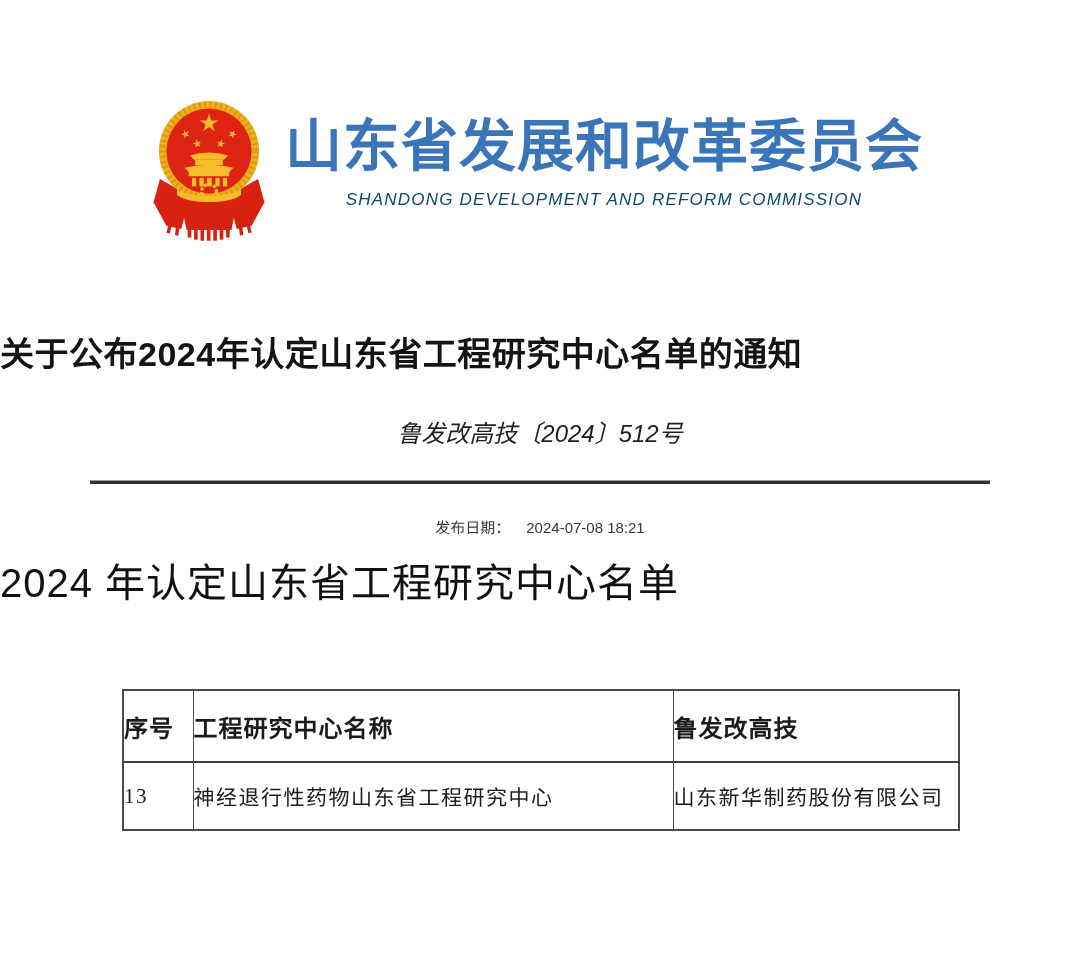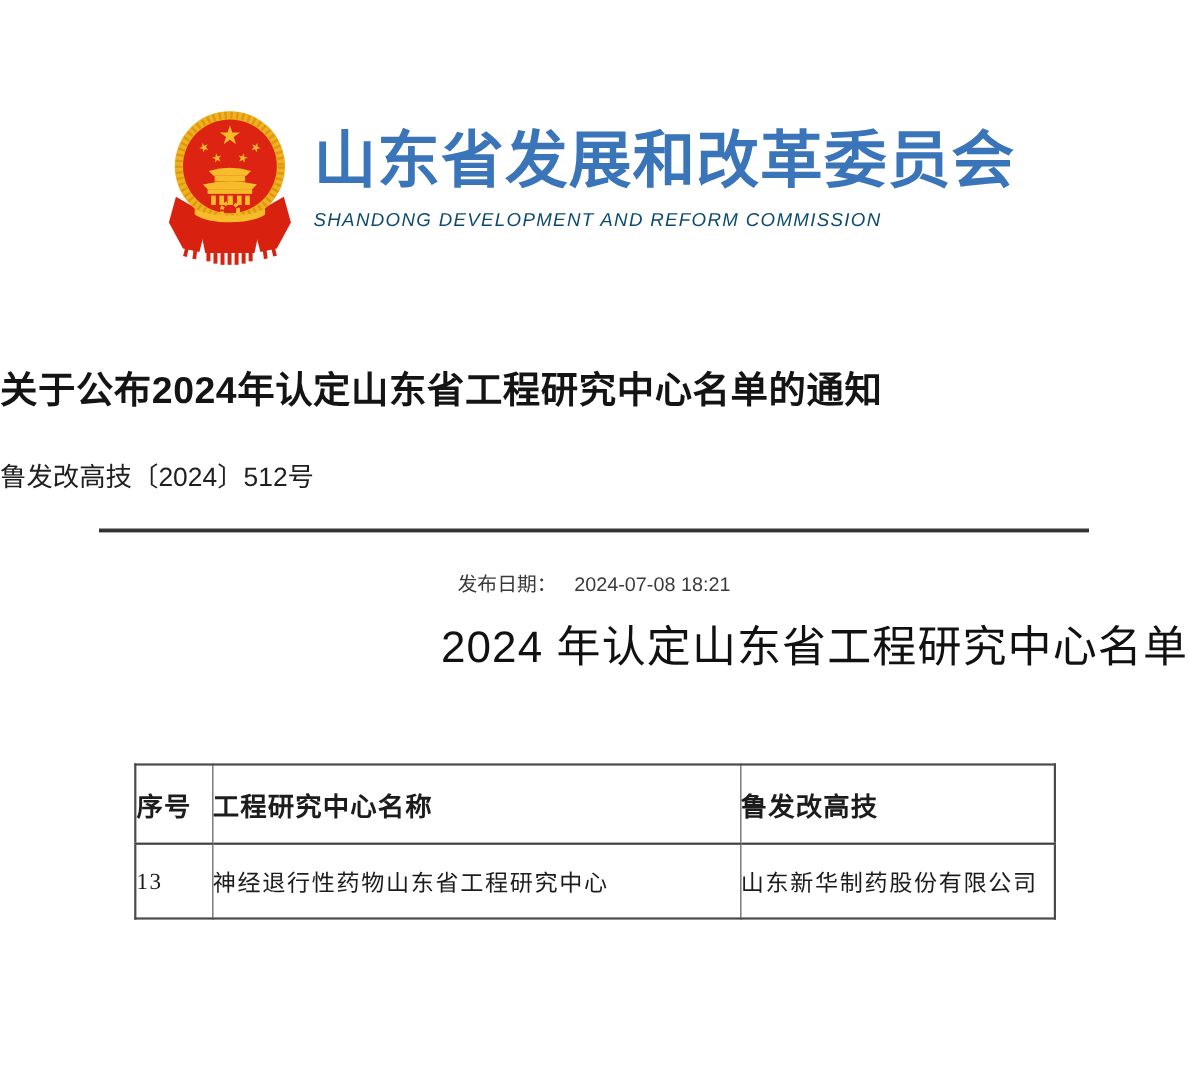--- a/index.html
+++ b/index.html
@@ -11,20 +11,21 @@
     font-family: "Liberation Sans", sans-serif;
     color: #1c1c1c;
     overflow: hidden;
   }
 
   
   .brand {
     display: flex;
     align-items: flex-start;
     margin: 100px 0 0 145px;
+    text-align: center;
   }
   .brand .emblem { width: 128px; height: 145px; flex: 0 0 auto; }
   .brand-text { margin-left: 12px; padding-top: 14px; }
   .org-cn {
     font-size: 57px;
     font-weight: 700;
     letter-spacing: 1px;
     color: #3a74b9;
     line-height: 1.15;
     white-space: nowrap;
@@ -42,48 +43,49 @@
   .doc-title {
     margin-top: 82px;
     text-align: left;
     font-size: 34px;
     font-weight: 700;
     color: #141414;
     letter-spacing: 0.5px;
   }
   .doc-number {
     margin-top: 38px;
-    text-align: left;
+    text-align: center;
     font-size: 24px;
     color: #1f1f1f;
+    font-style: italic;
   }
   .divider {
     width: 900px;
     height: 4px;
     margin: 31px auto 0 auto;
     background: #303030;
     border-top: 1px solid #9a9a9a;
   }
   .pub-date {
     margin-top: 32px;
     text-align: center;
-    font-size: 18px;
+    font-size: 15px;
     color: #3a3a3a;
   }
   .pub-date .date-label { margin-right: 16px; }
 
   
   .attachment-label {
     margin: 74px 0 0 135px;
     font-size: 27px;
     color: #111111;
   }
   .attachment-title {
     margin-top: 14px;
-    text-align: right;
+    text-align: left;
     font-size: 40px;
     color: #111111;
     font-weight: 400;
     letter-spacing: 1px;
   }
 
   
   table.centers {
     margin: 80px 0 0 122px;
     width: 836px;

